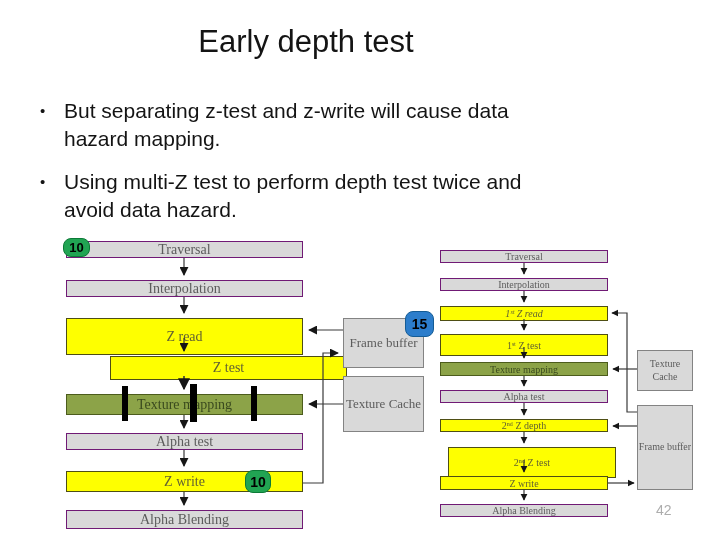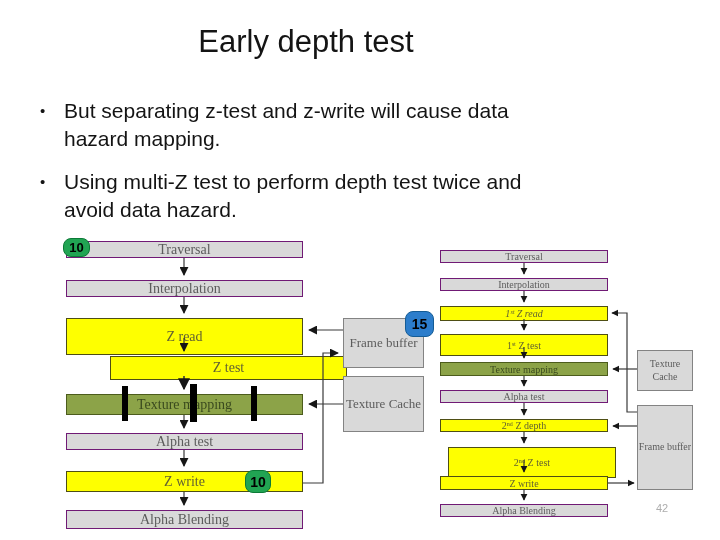--- a/index.html
+++ b/index.html
@@ -20,21 +20,21 @@
   .olive{background:#8ca348;border:1px solid #4c5c1c;color:#3a4a1e;}
   .sidebox{position:absolute;box-sizing:border-box;display:flex;align-items:center;
            justify-content:center;text-align:center;background:#d9d9d9;border:1px solid #838383;
            color:#5c5c5c;font-family:"Liberation Serif","DejaVu Serif",serif;line-height:1.25;}
   .badge{position:absolute;box-sizing:border-box;display:flex;align-items:center;justify-content:center;
          border-radius:8px;font-weight:bold;color:#000;font-family:"Liberation Sans",sans-serif;z-index:6;}
   .badge.green{background:#21a453;border:1px solid #0c7a37;}
   .badge.blue{background:#2c7dcb;border:1px solid #155c95;}
   .bar{position:absolute;background:#000;z-index:5;}
   svg.wires{position:absolute;top:0;left:0;z-index:3;pointer-events:none;}
-  .pagenum{position:absolute;left:656px;top:502px;font-size:11px;color:#adadad;}
+  .pagenum{position:absolute;left:656px;top:502px;font-size:14px;color:#adadad;}
 </style>
 </head>
 <body>
 
 <div id="slide">
 
   <div class="title">Early depth test</div>
 
   <div class="bullets">
     <div class="bullet">

